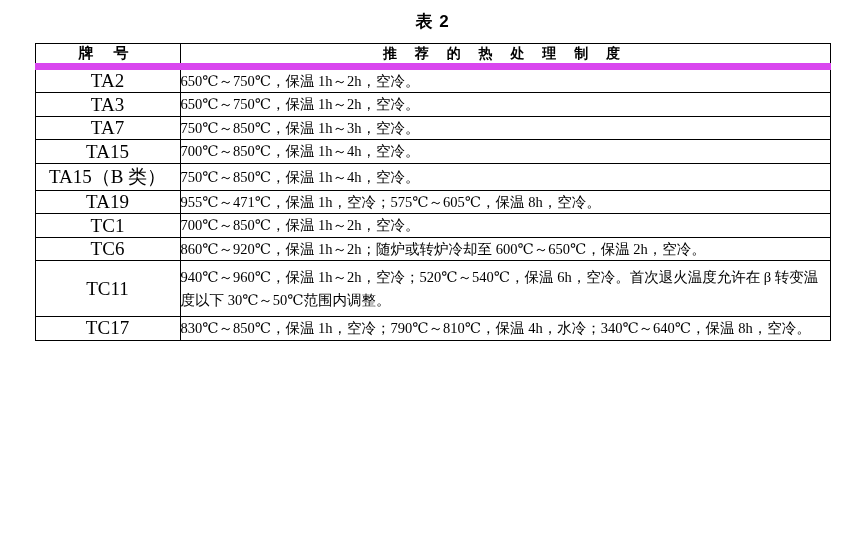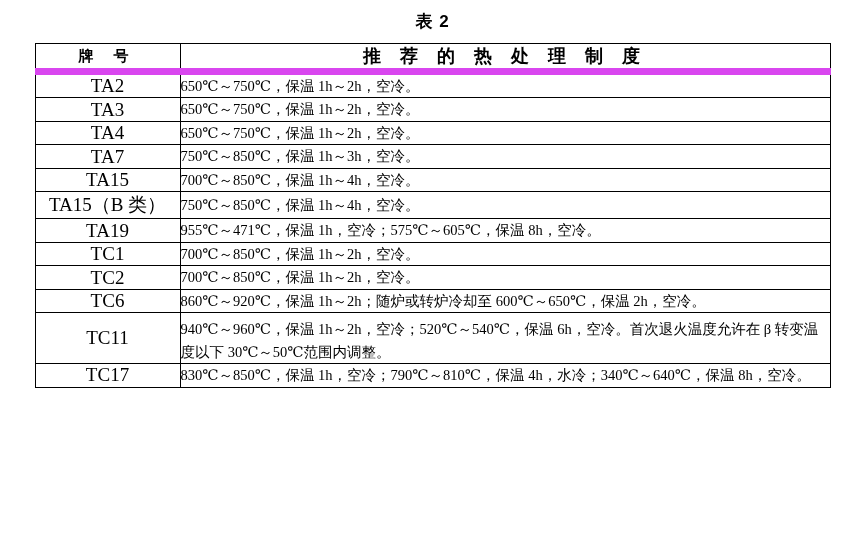--- a/index.html
+++ b/index.html
@@ -51,21 +51,21 @@
   .hdr-grade {
     text-align: center;
     font-size: 15px;
     font-weight: bold;
     letter-spacing: 8px;
     padding: 7px 0 7px 8px;
     font-family: "Liberation Sans", "DejaVu Sans", sans-serif;
   }
   .hdr-treat {
     text-align: center;
-    font-size: 18px;
+    font-size: 14px;
     font-weight: bold;
     letter-spacing: 7px;
     padding: 7px 0 7px 8px;
     font-family: "Liberation Sans", "DejaVu Sans", sans-serif;
   }
   .cell-grade {
     text-align: center;
     font-size: 19px;
     font-family: "Liberation Serif", "DejaVu Serif", serif;
     padding: 6px 2px;
@@ -74,20 +74,21 @@
   .cell-treat {
     text-align: left;
     font-size: 14.5px;
     font-family: "Liberation Serif", "DejaVu Serif", serif;
     padding: 6px 8px 6px 8px;
     line-height: 1.55;
     margin-top: 16px;
   }
   .cell-treat.two-line {
     padding-top: 5px;
+    padding-bottom: 5px;
   }
 </style>
 </head>
 <body>
 
 <div class="page">
 
   <div class="table-caption"><span>表 2</span></div>
 
   <table class="spec">
@@ -104,48 +105,40 @@
     <tbody>
       <tr>
         <td class="cell-grade">TA2</td>
         <td class="cell-treat">650℃～750℃，保温 1h～2h，空冷。</td>
       </tr>
       <tr>
         <td class="cell-grade">TA3</td>
         <td class="cell-treat">650℃～750℃，保温 1h～2h，空冷。</td>
       </tr>
       <tr>
-        <td class="cell-grade">TA4</td>
-        <td class="cell-treat">650℃～750℃，保温 1h～2h，空冷。</td>
-      </tr>
-      <tr>
         <td class="cell-grade">TA7</td>
         <td class="cell-treat">750℃～850℃，保温 1h～3h，空冷。</td>
       </tr>
       <tr>
         <td class="cell-grade">TA15</td>
         <td class="cell-treat">700℃～850℃，保温 1h～4h，空冷。</td>
       </tr>
       <tr>
         <td class="cell-grade">TA15（B 类）</td>
         <td class="cell-treat">750℃～850℃，保温 1h～4h，空冷。</td>
       </tr>
       <tr>
         <td class="cell-grade">TA19</td>
         <td class="cell-treat">955℃～471℃，保温 1h，空冷；575℃～605℃，保温 8h，空冷。</td>
       </tr>
       <tr>
         <td class="cell-grade">TC1</td>
         <td class="cell-treat">700℃～850℃，保温 1h～2h，空冷。</td>
       </tr>
       <tr>
-        <td class="cell-grade">TC2</td>
-        <td class="cell-treat">700℃～850℃，保温 1h～2h，空冷。</td>
-      </tr>
-      <tr>
         <td class="cell-grade">TC6</td>
         <td class="cell-treat">860℃～920℃，保温 1h～2h；随炉或转炉冷却至 600℃～650℃，保温 2h，空冷。</td>
       </tr>
       <tr>
         <td class="cell-grade">TC11</td>
         <td class="cell-treat two-line">940℃～960℃，保温 1h～2h，空冷；520℃～540℃，保温 6h，空冷。首次退火温度允许在 β 转变温度以下 30℃～50℃范围内调整。</td>
       </tr>
       <tr>
         <td class="cell-grade">TC17</td>
         <td class="cell-treat">830℃～850℃，保温 1h，空冷；790℃～810℃，保温 4h，水冷；340℃～640℃，保温 8h，空冷。</td>

